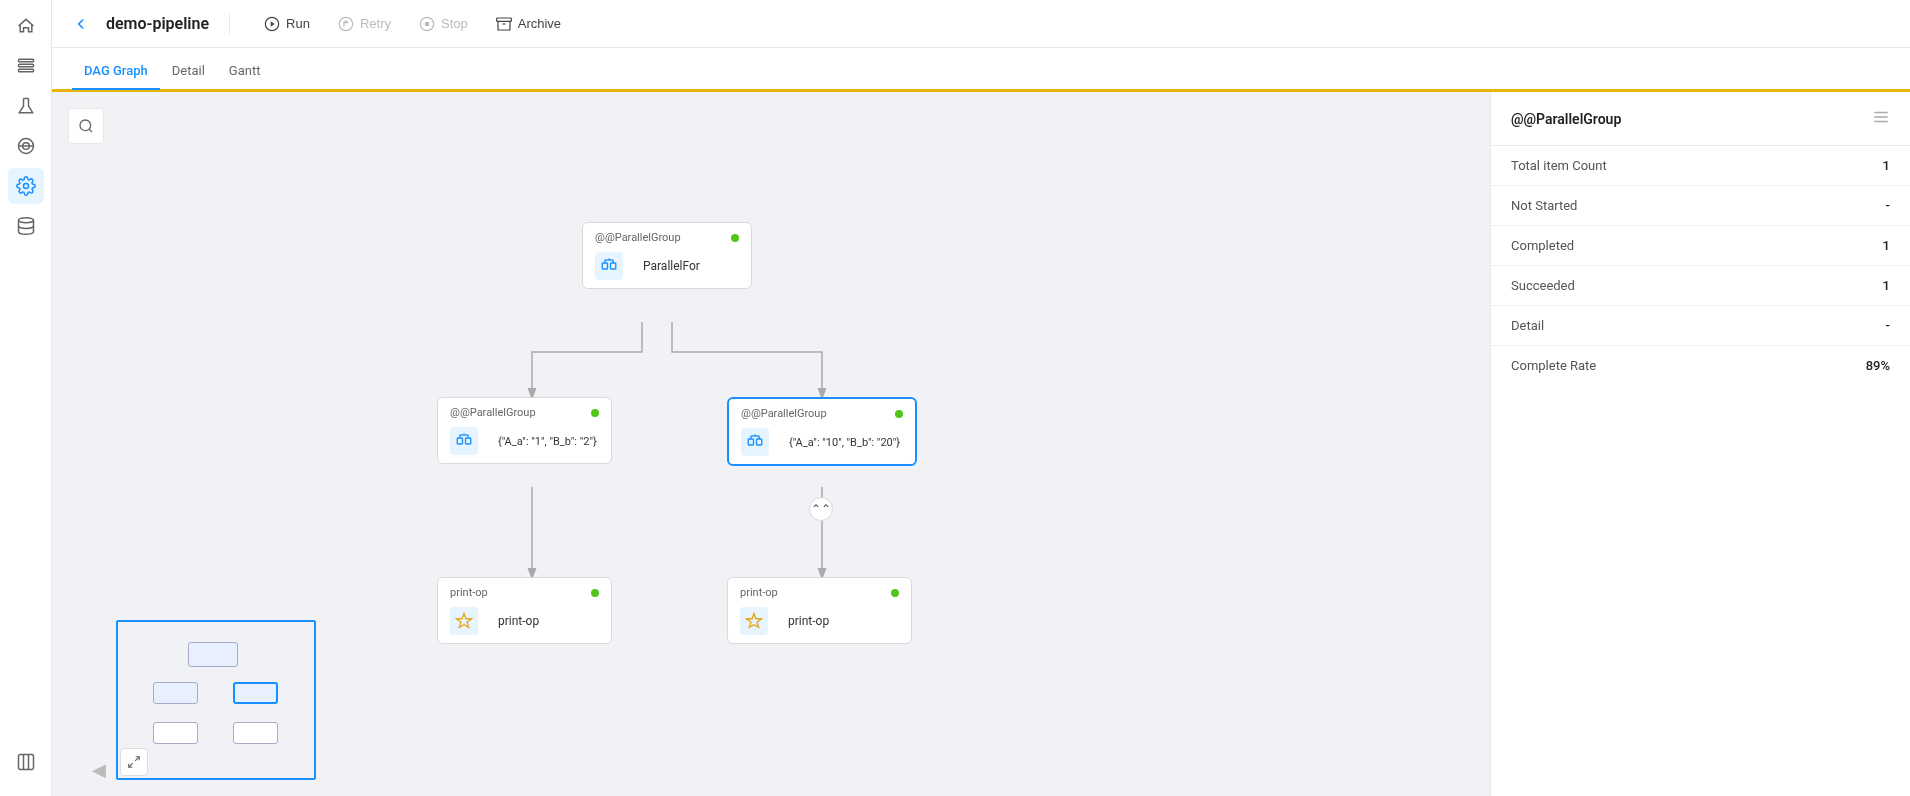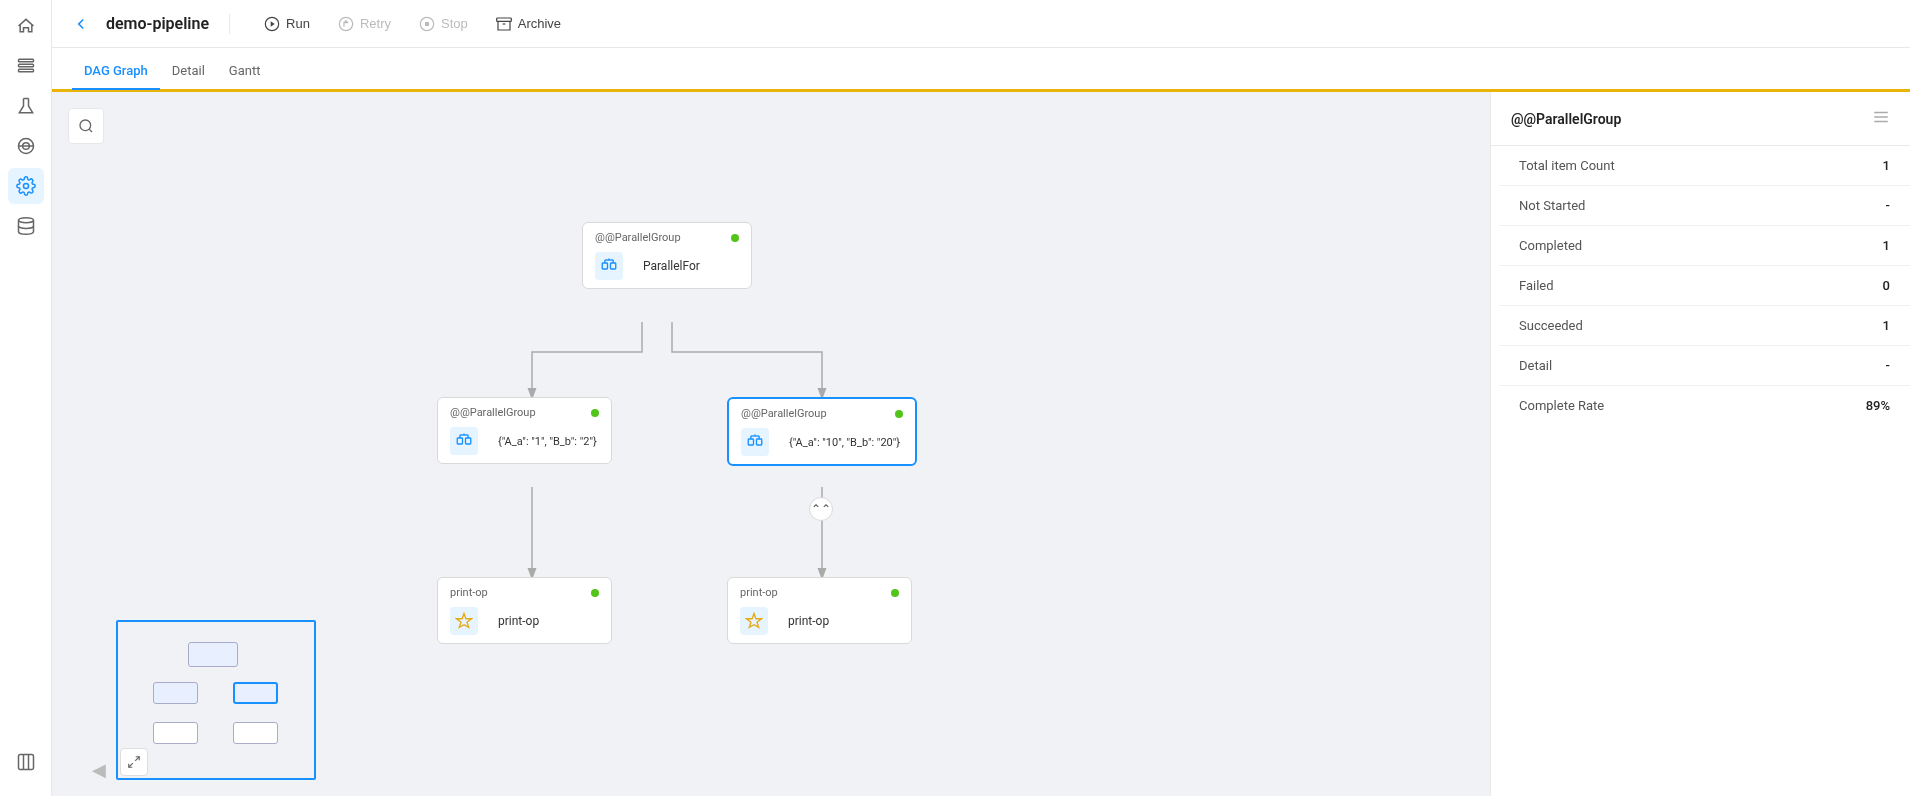--- a/index.html
+++ b/index.html
@@ -228,21 +228,20 @@
       font-size: 14px;
       font-weight: 600;
       color: #222;
     }
     .right-panel-menu-icon {
       color: #999;
       cursor: pointer;
     }
     .stats-table {
       width: 100%;
-      padding-left: 8px;
     }
     .stats-row {
       display: flex;
       justify-content: space-between;
       align-items: center;
       padding: 12px 20px;
       border-bottom: 1px solid #f0f0f0;
     }
     .stats-row:last-child { border-bottom: none; }
     .stats-label { color: #555; font-size: 13px; }
@@ -522,24 +521,20 @@
   </div>
           <div class="stats-row">
     <span class="stats-label">Not Started</span>
     <span class="stats-value">-</span>
   </div>
           <div class="stats-row">
     <span class="stats-label">Completed</span>
     <span class="stats-value">1</span>
   </div>
           <div class="stats-row">
-    <span class="stats-label">Failed</span>
-    <span class="stats-value">0</span>
-  </div>
-          <div class="stats-row">
     <span class="stats-label">Succeeded</span>
     <span class="stats-value">1</span>
   </div>
           <div class="stats-row">
     <span class="stats-label">Detail</span>
     <span class="stats-value">-</span>
   </div>
           <div class="stats-row">
     <span class="stats-label">Complete Rate</span>
     <span class="stats-value">89%</span>

